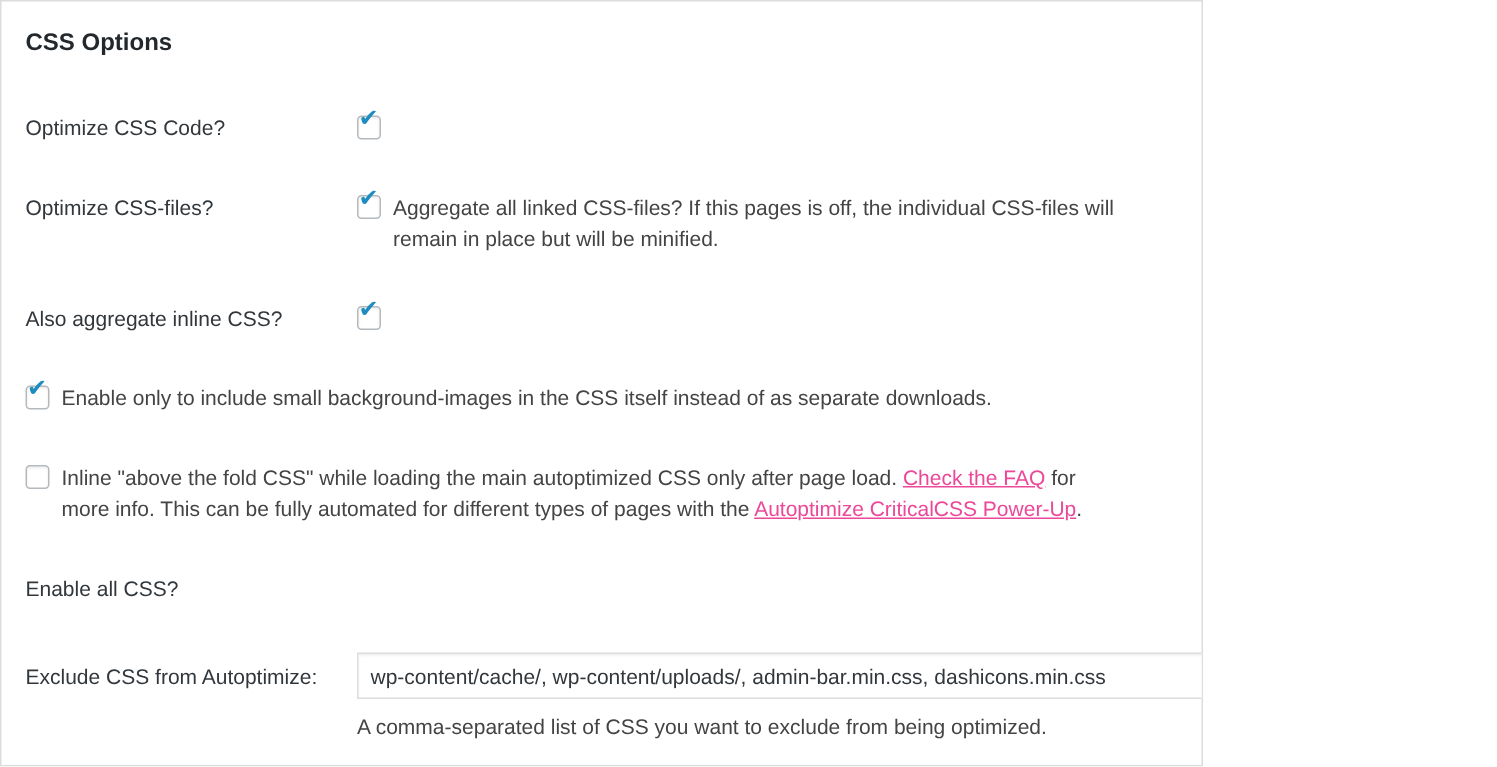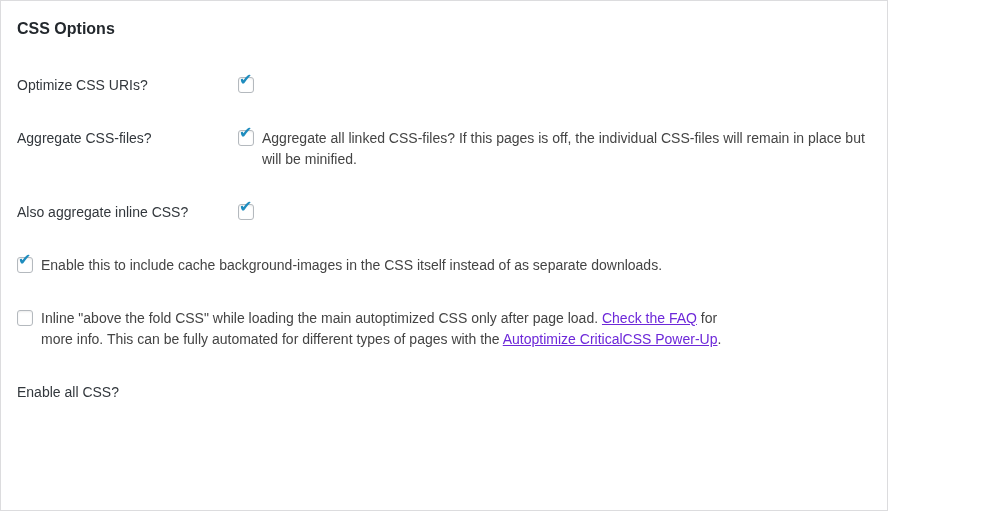--- a/index.html
+++ b/index.html
@@ -3,21 +3,21 @@
 <meta charset="utf-8">
 <style>
   html, body { margin: 0; padding: 0; background: #fff; }
   body {
     font-family: "Liberation Sans", "DejaVu Sans", sans-serif;
     font-size: 14px;
     color: #444;
   }
   .panel {
     box-sizing: border-box;
-    width: 888px;
+    width: 802px;
     height: 511px;
     background: #ffffff;
     border: 1px solid #dcdcde;
     padding: 16px 16px 0 16px;
     overflow: hidden;
   }
   h2.page-title {
     margin: 2px 0 0 0;
     font-size: 16px;
     line-height: 20px;
@@ -65,21 +65,21 @@
     line-height: 16px;
     color: #1e8cbe;
   }
   .checkbox.checked .check { display: block; }
   .desc {
     max-width: 702px;
     line-height: 21px;
     color: #444;
   }
   .desc a {
-    color: #6d28d9;
+    color: #ec4899;
     text-decoration: underline;
     cursor: pointer;
   }
   .row-exclude .row-label { padding-top: 6px; }
   .exclude-field { display: block; }
   .text-input {
     box-sizing: border-box;
     width: 737px;
     height: 31px;
     padding: 3px 8px;
@@ -100,30 +100,30 @@
 </head>
 <body>
 
 <div class="panel">
 
   <h2 class="page-title">CSS Options</h2>
 
   <div class="form-table">
 
     <div class="row">
-      <div class="row-label">Optimize CSS URIs?</div>
+      <div class="row-label">Optimize CSS Code?</div>
       <div class="row-field">
         <span class="checkbox checked">
           <span class="check">✔</span>
         </span>
       </div>
     </div>
 
     <div class="row">
-      <div class="row-label">Aggregate CSS-files?</div>
+      <div class="row-label">Optimize CSS-files?</div>
       <div class="row-field">
         <span class="checkbox checked">
           <span class="check">✔</span>
         </span>
         <span class="desc">Aggregate all linked CSS-files? If this pages is off, the individual CSS-files will remain in place but will be minified.</span>
       </div>
     </div>
 
     <div class="row">
       <div class="row-label">Also aggregate inline CSS?</div>
@@ -132,32 +132,39 @@
           <span class="check">✔</span>
         </span>
       </div>
     </div>
 
     <div class="row">
       <div class="row-field">
         <span class="checkbox checked">
           <span class="check">✔</span>
         </span>
-        <span class="desc">Enable this to include cache background-images in the CSS itself instead of as separate downloads.</span>
+        <span class="desc">Enable only to include small background-images in the CSS itself instead of as separate downloads.</span>
       </div>
     </div>
 
     <div class="row">
       <div class="row-field">
         <span class="checkbox">
           
         </span>
         <span class="desc"><span>Inline "above the fold CSS" while loading the main autoptimized CSS only after page load. </span><a>Check the FAQ</a><span> for more info. This can be fully automated for different types of pages with the </span><a>Autoptimize CriticalCSS Power-Up</a><span>.</span></span>
       </div>
     </div>
 
     <div class="row">
       <div class="row-label">Enable all CSS?</div>
     </div>
 
+    <div class="row row-exclude">
+      <div class="row-label">Exclude CSS from Autoptimize:</div>
+      <div class="row-field exclude-field">
+        <input type="text" class="text-input" value="wp-content/cache/, wp-content/uploads/, admin-bar.min.css, dashicons.min.css" style="">
+        <div class="help-text">A comma-separated list of CSS you want to exclude from being optimized.</div>
+      </div>
+    </div>
 
   </div>
 </div>
 
 </body></html>

